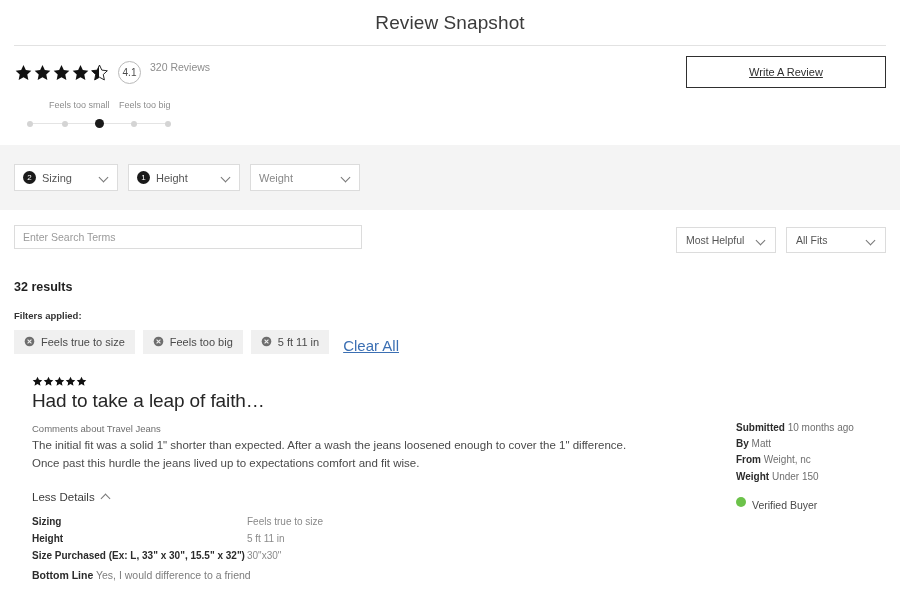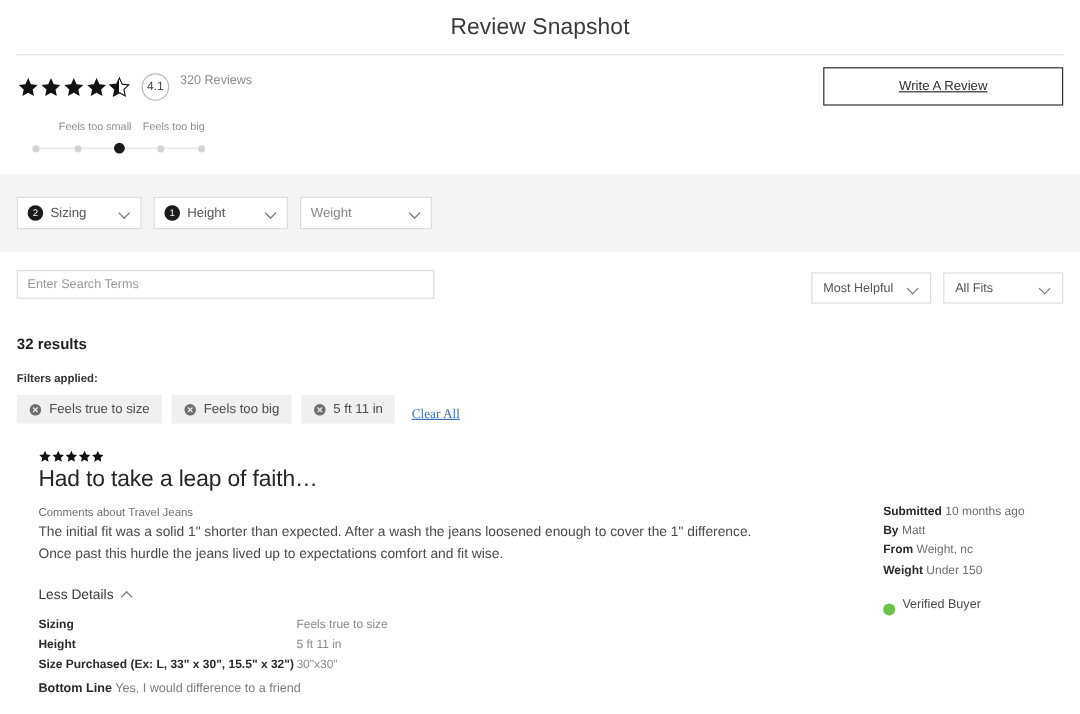--- a/index.html
+++ b/index.html
@@ -230,27 +230,26 @@
     padding: 0 10px;
     font-size: 11px;
     color: #4a4a4a;
     cursor: pointer;
   }
   .chip-x {
     width: 11px; height: 11px;
     flex: 0 0 auto;
   }
   .clear-all {
-    font-size: 11px;
+    font-size: 15px;
     color: #3b6fb3;
     text-decoration: underline;
     cursor: pointer;
     margin-left: 6px;
     margin-top: 8px;
-    font-family: Liberation Serif, serif;
   }
 
   
   .review {
     padding: 0 14px;
     margin-top: 22px;
     display: flex;
     justify-content: space-between;
   }
   .review-main { width: 660px; padding-left: 18px; }
@@ -309,21 +308,21 @@
   .review-meta {
     width: 150px;
     padding-top: 44px;
     font-size: 10px;
     line-height: 1.62;
     color: #6f6f6f;
   }
   .review-meta b { color: #2b2b2b; }
   .verified {
     display: flex;
-    align-items: flex-end;
+    align-items: flex-start;
     gap: 6px;
     margin-top: 12px;
     font-size: 10.5px;
     color: #4a4a4a;
   }
   .verified-dot {
     width: 10px; height: 10px;
     border-radius: 50%;
     background: #6cc24a;
     flex: 0 0 auto;

